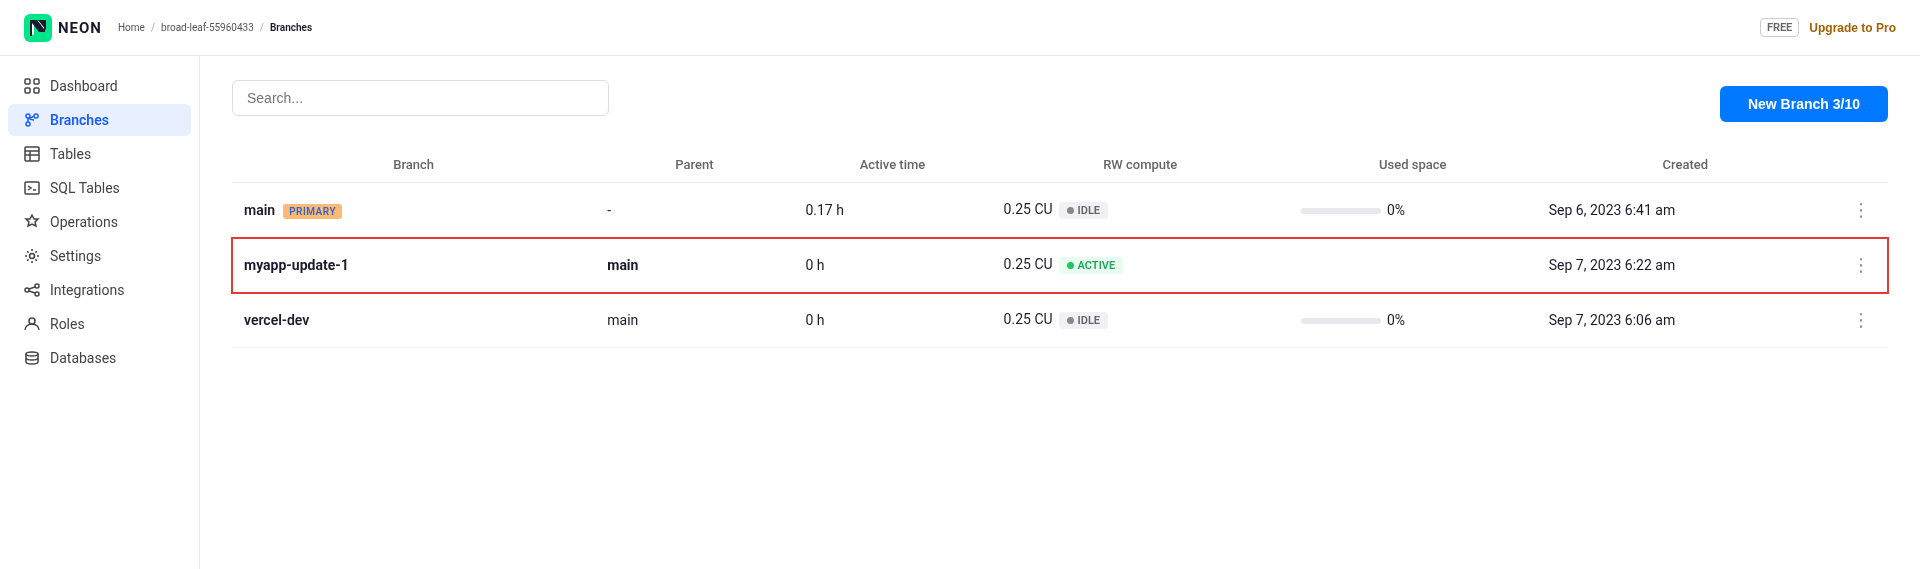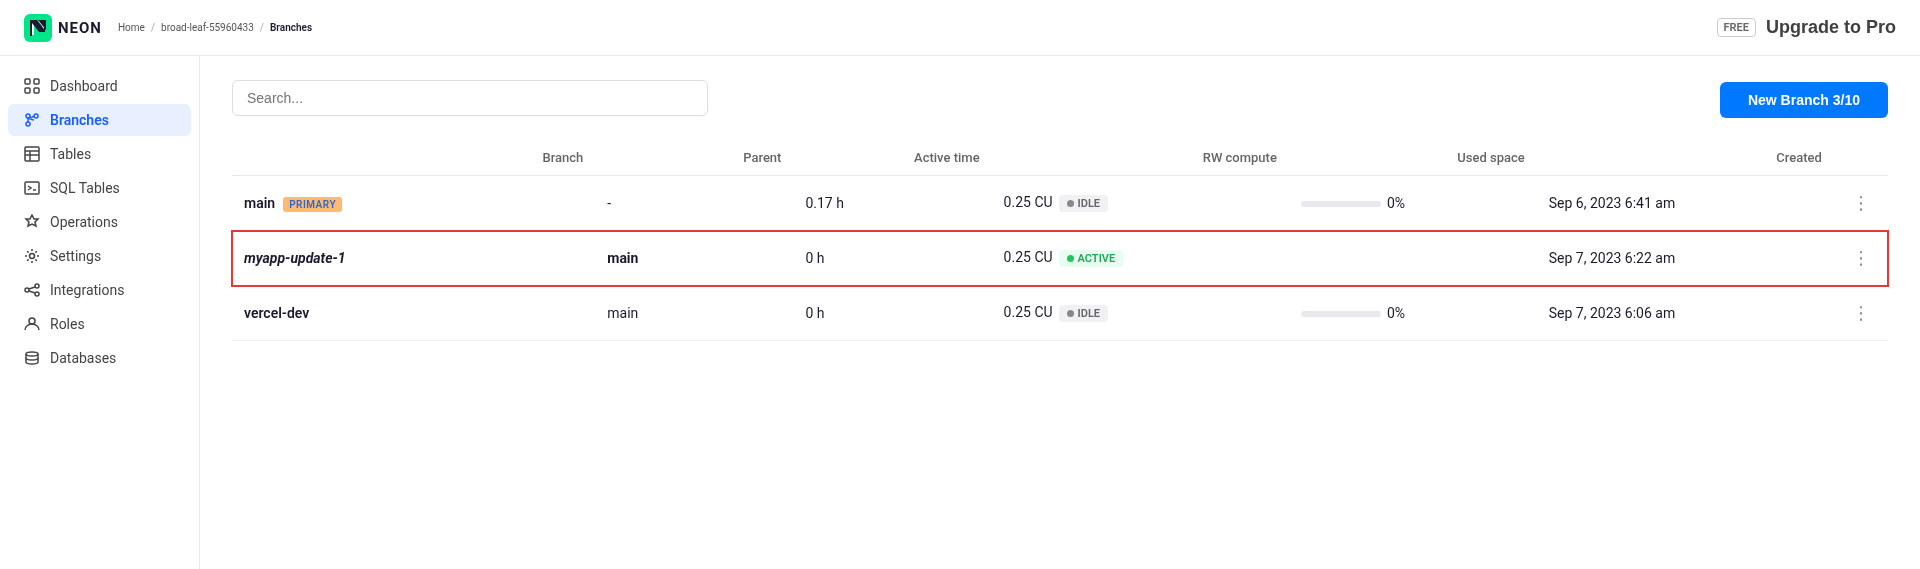--- a/index.html
+++ b/index.html
@@ -62,23 +62,23 @@
     }
     .free-badge {
       border: 1px solid #ccc;
       border-radius: 4px;
       padding: 2px 6px;
       font-size: 11px;
       font-weight: 600;
       color: #666;
     }
     .upgrade-btn {
-      color: #404040;
-      font-weight: 600;
-      font-size: 18px;
+      color: #a16207;
+      font-weight: 600;
+      font-size: 12px;
       cursor: pointer;
       background: none;
       border: none;
     }
 
     
     .main-layout {
       display: flex;
       flex: 1;
       overflow: hidden;
@@ -123,22 +123,22 @@
 
     
     .content {
       flex: 1;
       padding: 24px 32px;
       overflow-y: auto;
     }
 
     
     .search-bar {
-      width: 476px;
-      margin-bottom: 4px;
+      width: 377px;
+      margin-bottom: 11px;
     }
     .search-input {
       width: 100%;
       padding: 9px 14px;
       border: 1px solid #ddd;
       border-radius: 6px;
       font-size: 14px;
       color: #999;
       outline: none;
     }
@@ -152,21 +152,21 @@
       font-weight: 600;
       cursor: pointer;
     }
 
     
     .branches-table {
       width: 100%;
       border-collapse: collapse;
     }
     .branches-table th {
-      text-align: right;
+      text-align: center;
       padding: 10px 12px;
       font-size: 13px;
       color: #666;
       font-weight: 500;
       border-bottom: 1px solid #e8e8ee;
     }
     .branches-table td {
       padding: 14px 12px;
       border-bottom: 1px solid #f0f0f5;
       font-size: 14px;
@@ -414,21 +414,21 @@
             <td class="col-active">0.17 h</td>
             <td class="col-rw"><span>0.25 CU</span><span class="status-badge status-idle">
                 <span class="status-dot dot-idle"></span>
                 <span>IDLE</span>
               </span></td>
             <td class="col-space"><span class="progress-bar-wrap"><span class="progress-bar-fill" style="width: 0%;"></span></span><span>0%</span></td>
             <td class="col-created">Sep 6, 2023 6:41 am</td>
             <td class="col-action"><button class="more-btn">⋮</button></td>
           </tr>
           <tr style="outline: rgb(229, 57, 53) solid 2px; outline-offset: -1px;">
-            <td class="col-branch"><span class="branch-name" style="font-weight: 700; font-style: italic;">myapp-update-1</span></td>
+            <td class="col-branch"><span class="branch-name" style="font-weight: 700;">myapp-update-1</span></td>
             <td class="col-parent" style="font-weight: 700;">main</td>
             <td class="col-active">0 h</td>
             <td class="col-rw"><span>0.25 CU</span><span class="status-badge status-active">
                 <span class="status-dot dot-active"></span>
                 <span>ACTIVE</span>
               </span></td>
             <td class="col-space"></td>
             <td class="col-created">Sep 7, 2023 6:22 am</td>
             <td class="col-action"><button class="more-btn">⋮</button></td>
           </tr>

